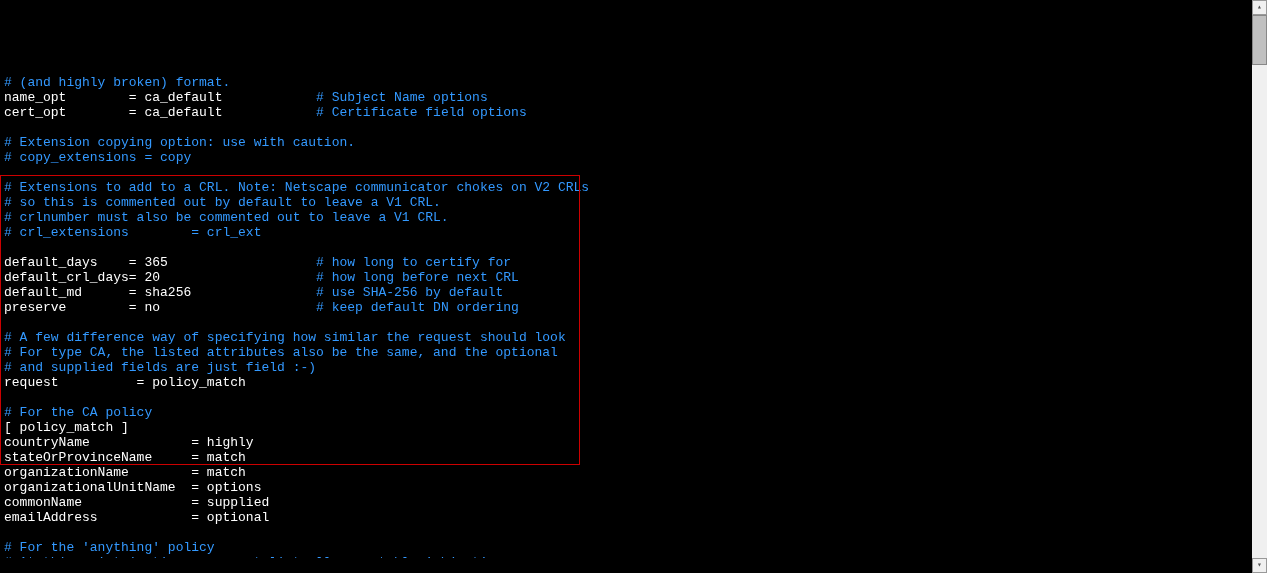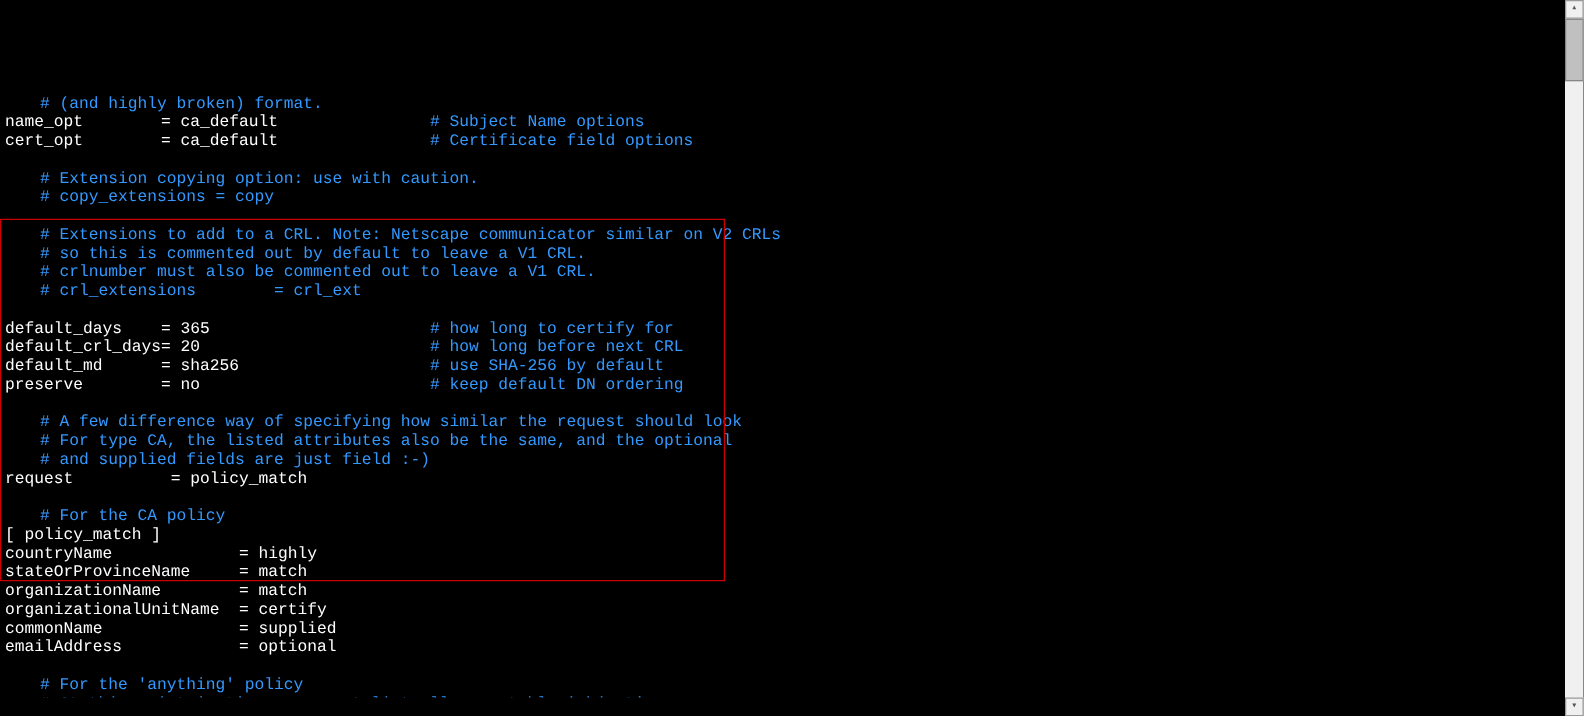--- a/index.html
+++ b/index.html
@@ -18,21 +18,20 @@
       width: 1267px;
       height: 573px;
       position: relative;
     }
     .terminal {
       padding: 0 4px;
       position: relative;
     }
     .comment {
       color: #3399ff;
-      margin-left: 28px;
     }
     .text {
       color: #ffffff;
     }
     .redbox {
       position: absolute;
       left: 0px;
       top: 175px;
       width: 580px;
       height: 290px;
@@ -100,41 +99,41 @@
 
 
 <div class="terminal">
 <span class="comment"># (and highly broken) format.</span>
 <span class="text">name_opt        = ca_default            </span><span class="comment"># Subject Name options</span>
 <span class="text">cert_opt        = ca_default            </span><span class="comment"># Certificate field options</span>
 
 <span class="comment"># Extension copying option: use with caution.</span>
 <span class="comment"># copy_extensions = copy</span>
 
-<span class="comment"># Extensions to add to a CRL. Note: Netscape communicator similar on V2 CRLs</span>
+<span class="comment"># Extensions to add to a CRL. Note: Netscape communicator chokes on V2 CRLs</span>
 <span class="comment"># so this is commented out by default to leave a V1 CRL.</span>
 <span class="comment"># crlnumber must also be commented out to leave a V1 CRL.</span>
 <span class="comment"># crl_extensions        = crl_ext</span>
 
 <span class="text">default_days    = 365                   </span><span class="comment"># how long to certify for</span>
 <span class="text">default_crl_days= 20                    </span><span class="comment"># how long before next CRL</span>
 <span class="text">default_md      = sha256                </span><span class="comment"># use SHA-256 by default</span>
 <span class="text">preserve        = no                    </span><span class="comment"># keep default DN ordering</span>
 
 <span class="comment"># A few difference way of specifying how similar the request should look</span>
 <span class="comment"># For type CA, the listed attributes also be the same, and the optional</span>
 <span class="comment"># and supplied fields are just field :-)</span>
 <span class="text">request          = policy_match</span>
 
 <span class="comment"># For the CA policy</span>
 <span class="text">[ policy_match ]</span>
 <span class="text">countryName             = highly</span>
 <span class="text">stateOrProvinceName     = match</span>
 <span class="text">organizationName        = match</span>
-<span class="text">organizationalUnitName  = certify</span>
+<span class="text">organizationalUnitName  = options</span>
 <span class="text">commonName              = supplied</span>
 <span class="text">emailAddress            = optional</span>
 
 <span class="comment"># For the 'anything' policy</span>
 <span class="comment"># At this point in time, you must list all acceptable 'object'</span>
 <span class="comment"># types.</span>
 
 
 </div>
 

